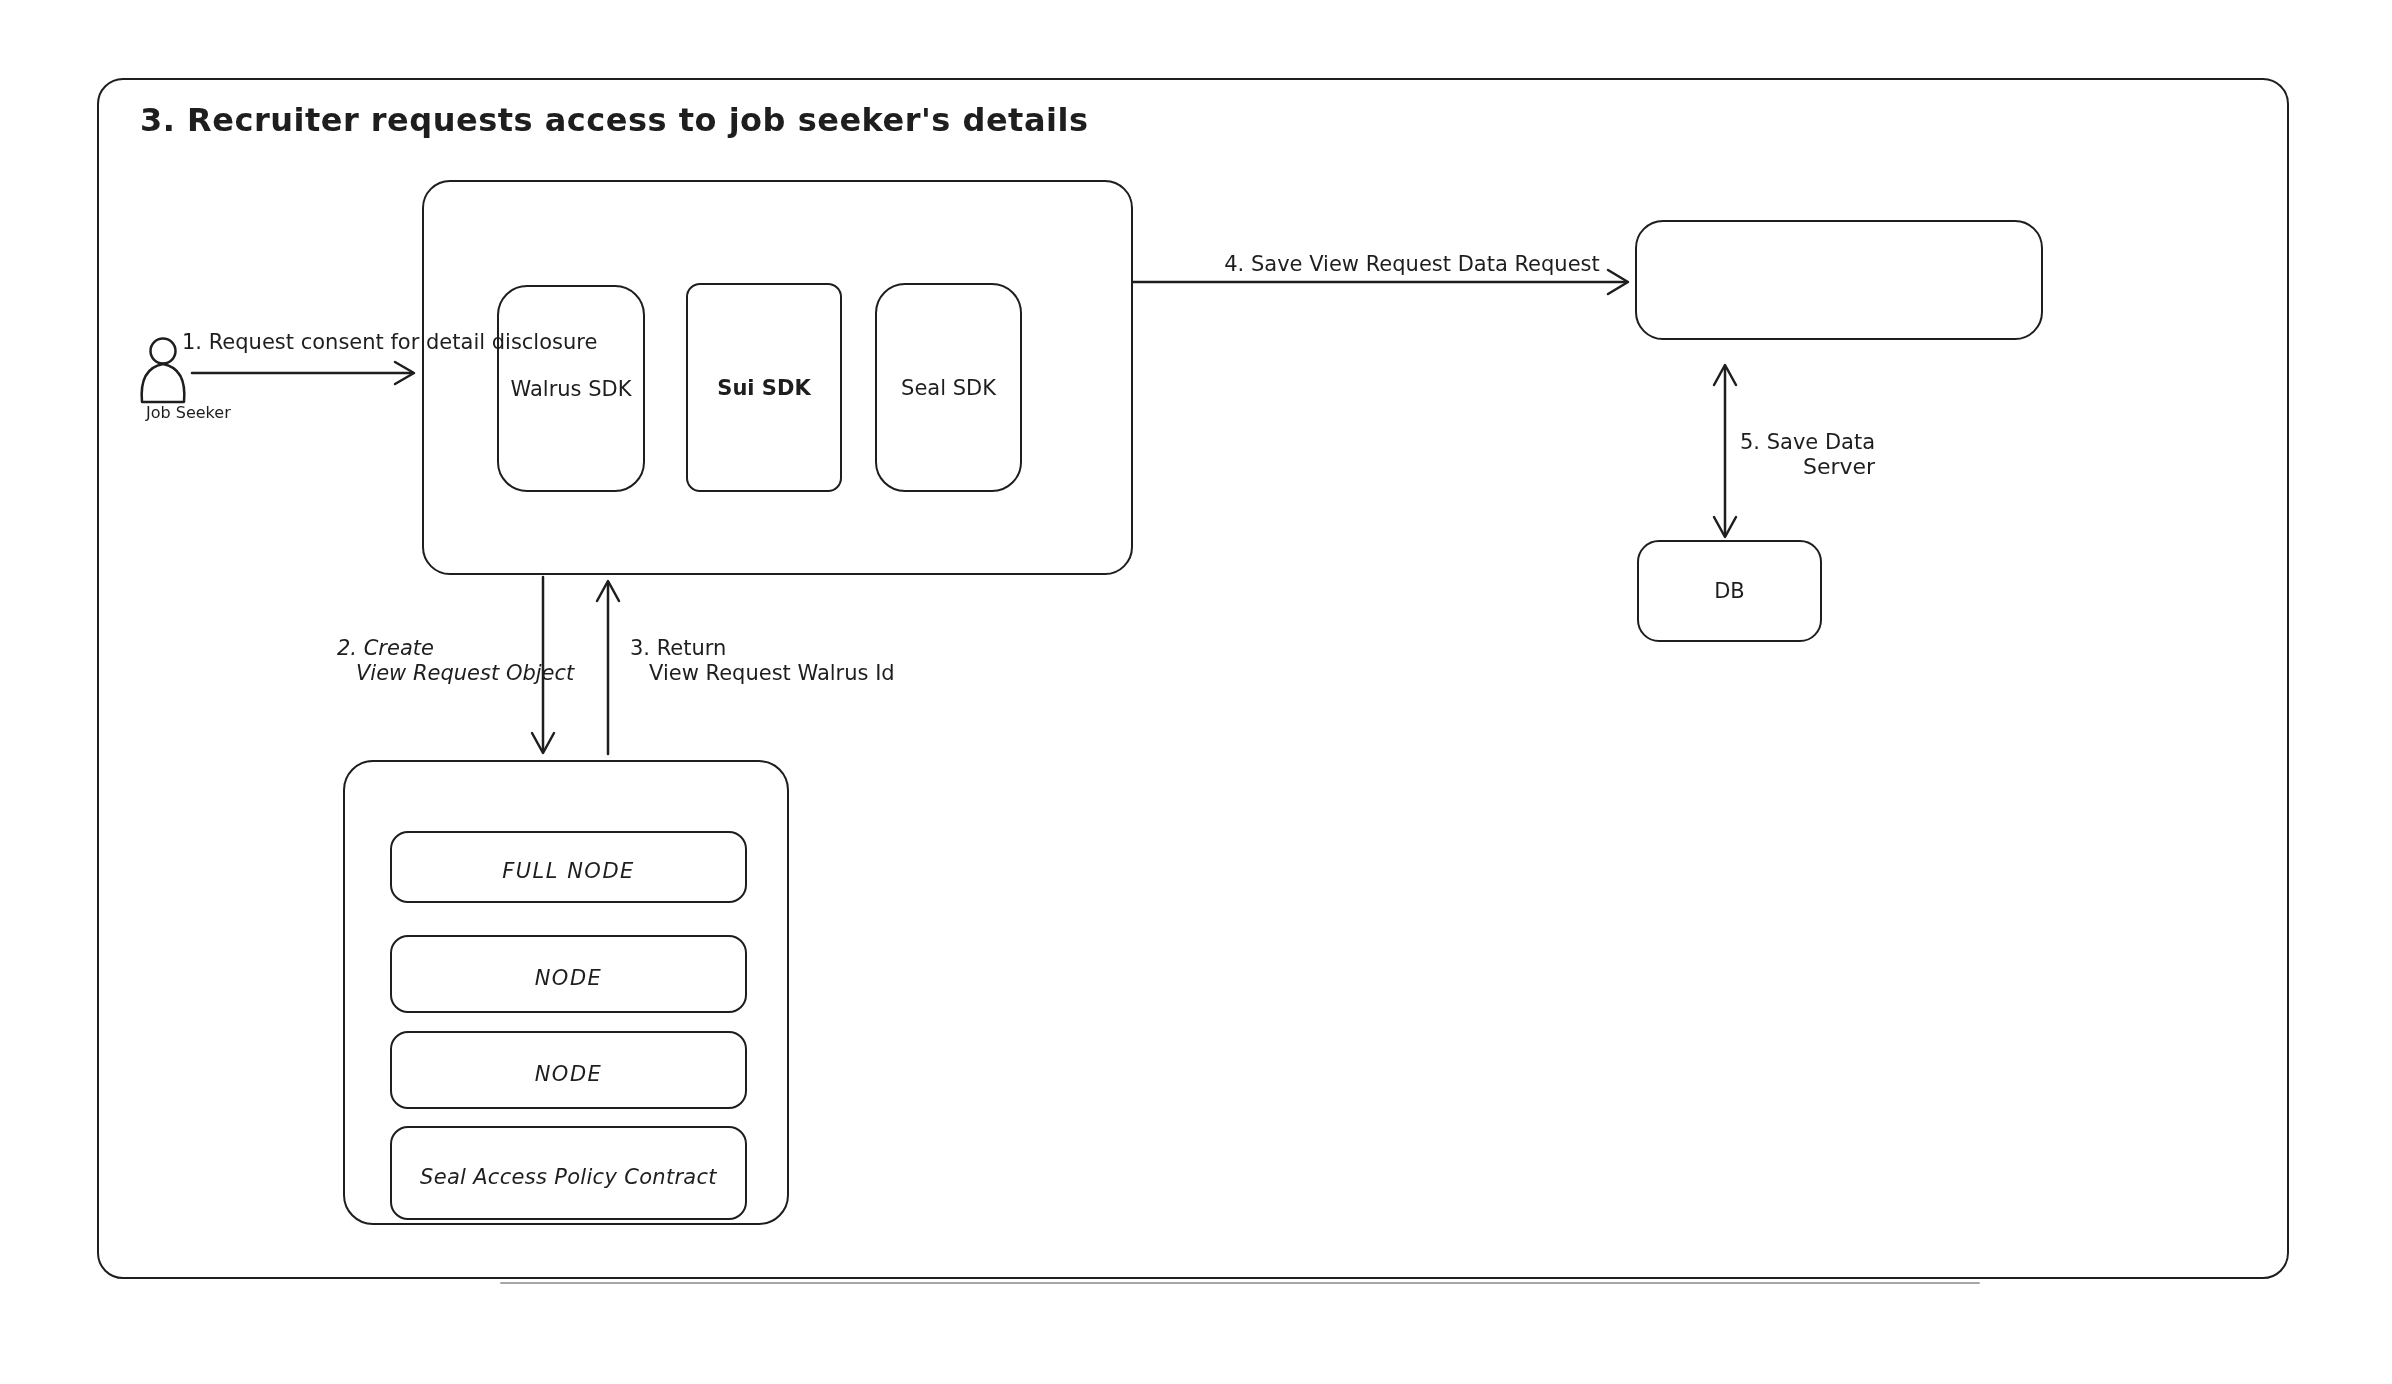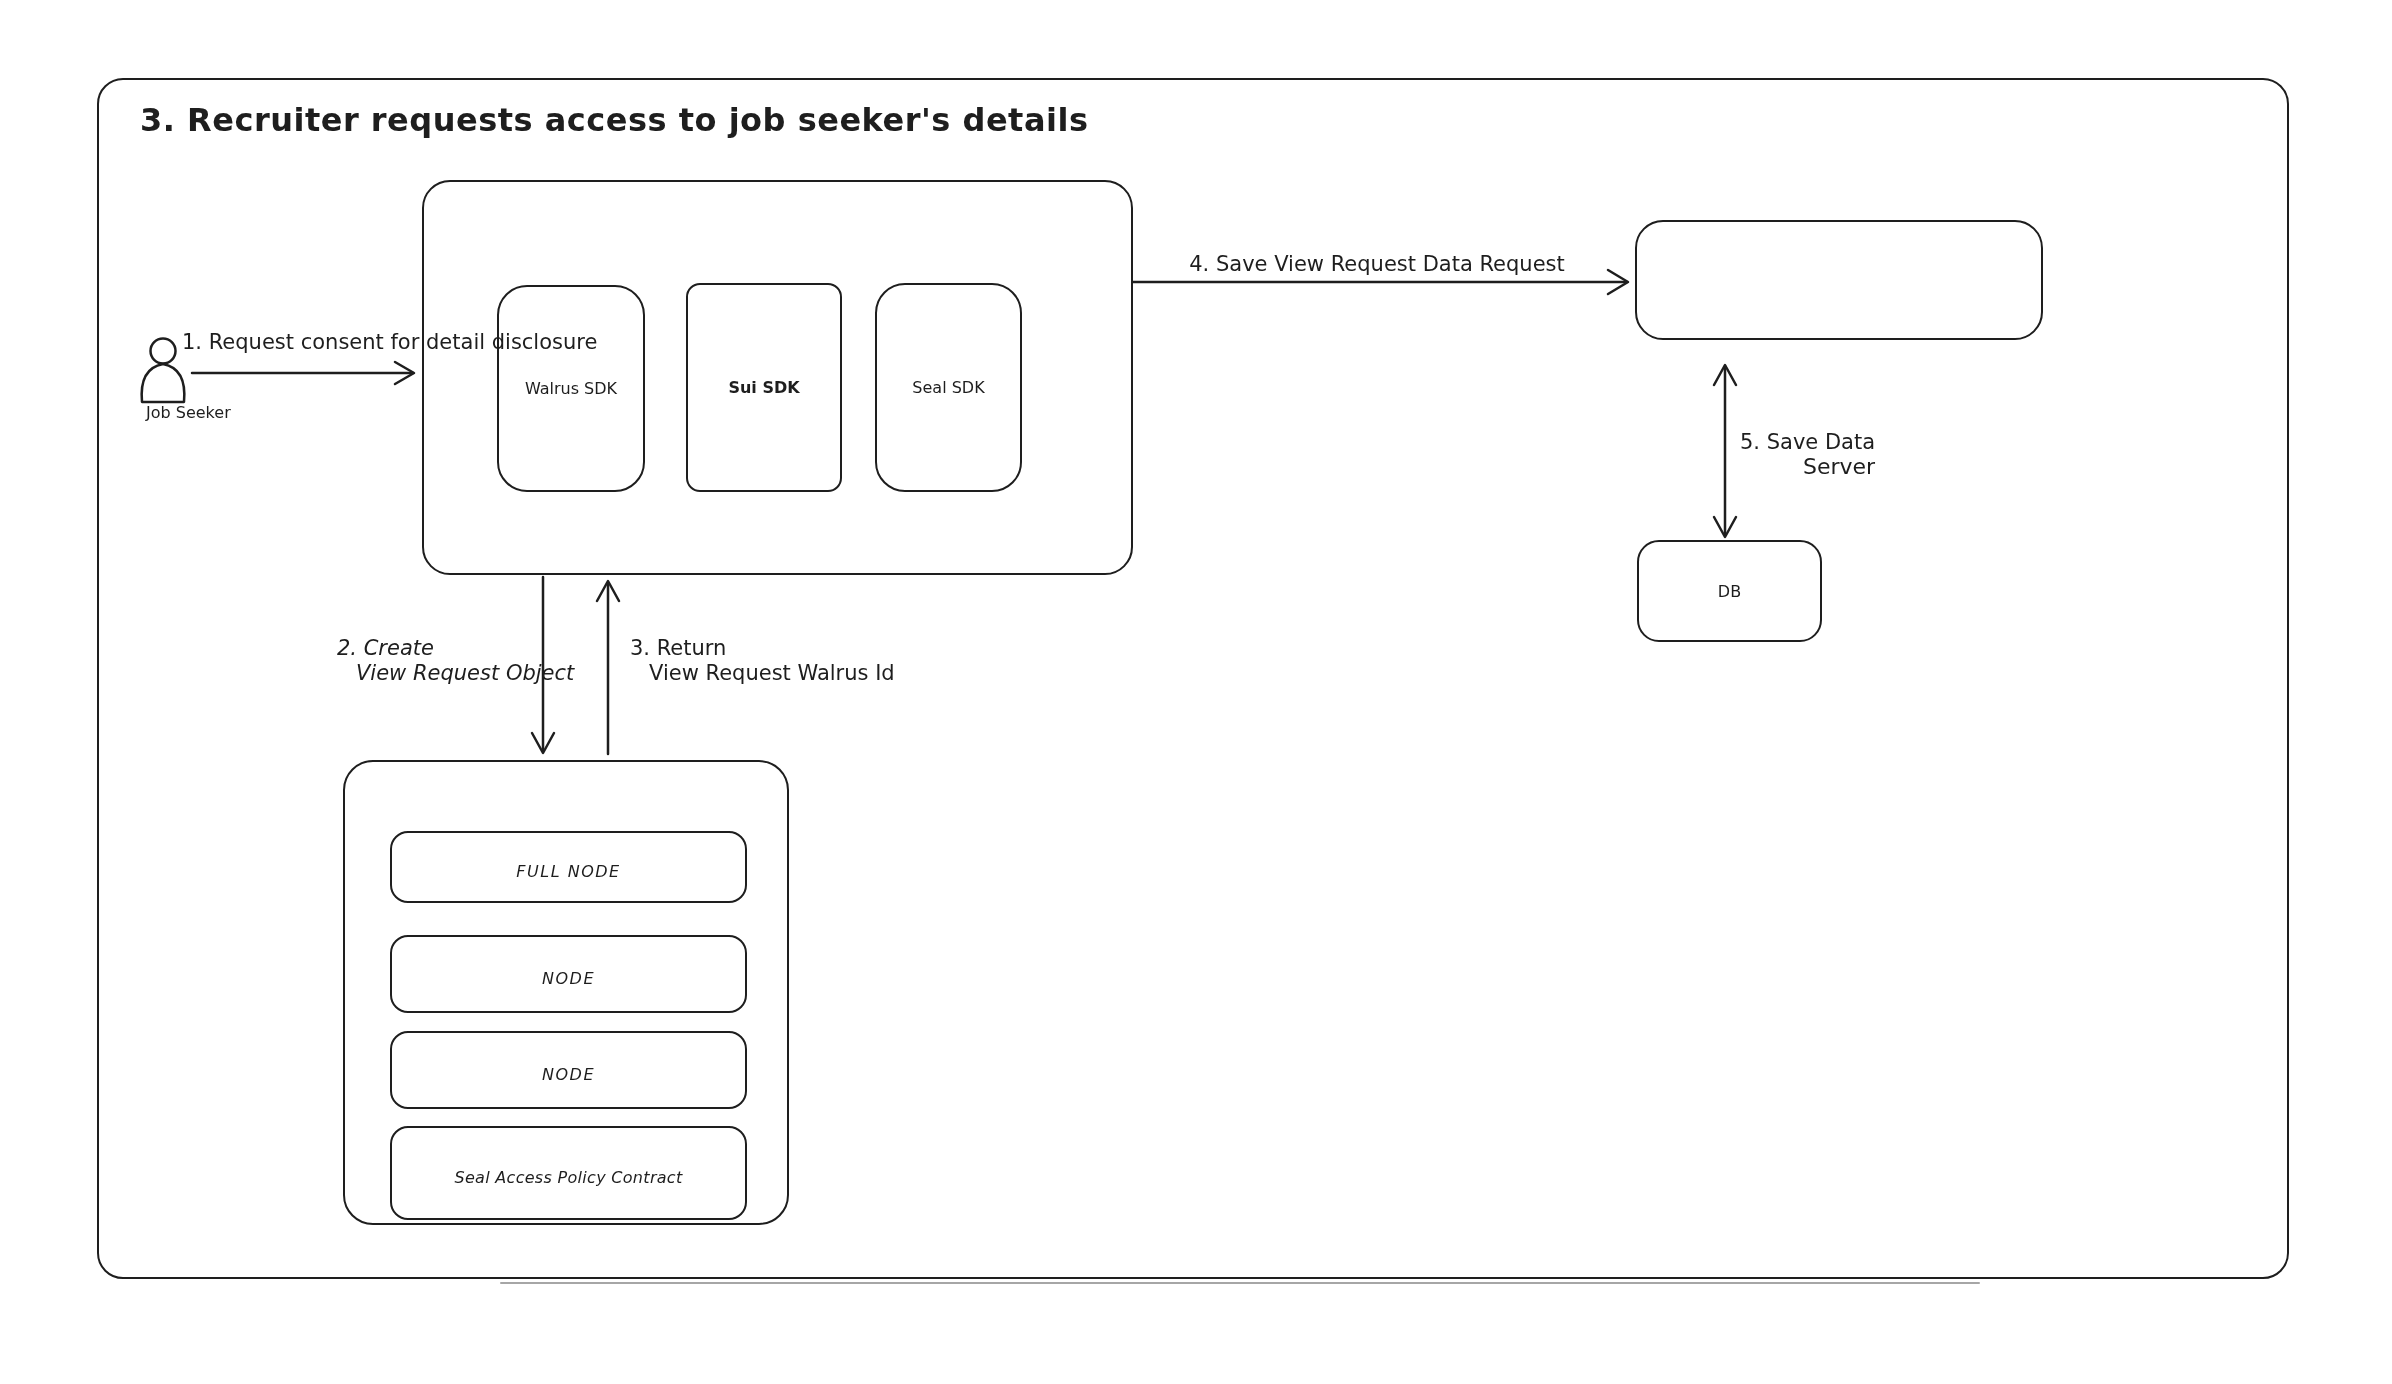--- a/index.html
+++ b/index.html
@@ -31,21 +31,21 @@
   }
 
   
   .sketch-box {
     border: 2.5px solid #1e1e1e; border-radius: 28px;
     background: #ffffff;
   }
   .box-title { position: absolute; left: 0; right: 0; text-align: center; font-size: 22px; white-space: nowrap; }
   .center-label {
     display: flex; align-items: center; justify-content: center;
-    font-size: 16px; white-space: nowrap;
+    font-size: 21px; white-space: nowrap;
   }
 
   
   .client-box  { left: 422px;  top: 180px; width: 711px; height: 395px; }
   .client-title{ top: 202px; }
   .walrus-box  { left: 497px; top: 285px; width: 148px; height: 207px; border-radius: 30px; }
   .sui-box     { left: 686px; top: 283px; width: 156px; height: 209px; border-radius: 14px; font-weight: bold; }
   .seal-box    { left: 875px; top: 283px; width: 147px; height: 209px; border-radius: 30px; }
 
   
@@ -60,21 +60,21 @@
   .fullnode-box{ top: 831px;  height: 72px; }
   .node1-box   { top: 935px;  height: 78px; }
   .node2-box   { top: 1031px; height: 78px; }
   .sapc-box    { top: 1126px; height: 94px; }
 
   
   .flow-label { font-size: 21px; white-space: nowrap; line-height: 1.2; }
   .flow1-label { left: 182px;  top: 330px; }
   .flow2-label { left: 337px;  top: 636px; font-style: italic; }
   .flow3-label { left: 630px;  top: 636px; }
-  .flow4-label { left: 1377px; top: 252px; transform: translateX(-50%); }
+  .flow4-label { left: 1412px; top: 252px; transform: translateX(-50%); }
   .flow5-label { left: 1740px; top: 430px; }
   .flow-line2 { display: block; margin-left: 19px; }
 
   .actor-label { left: 146px; top: 403px; font-size: 16px; white-space: nowrap; }
 
   svg.overlay { position: absolute; left: 0; top: 0; width: 2392px; height: 1384px; pointer-events: none; }
   svg.overlay path, svg.overlay line, svg.overlay circle {
     stroke: #1e1e1e; stroke-width: 2.5; fill: none;
     stroke-linecap: round; stroke-linejoin: round;
   }

